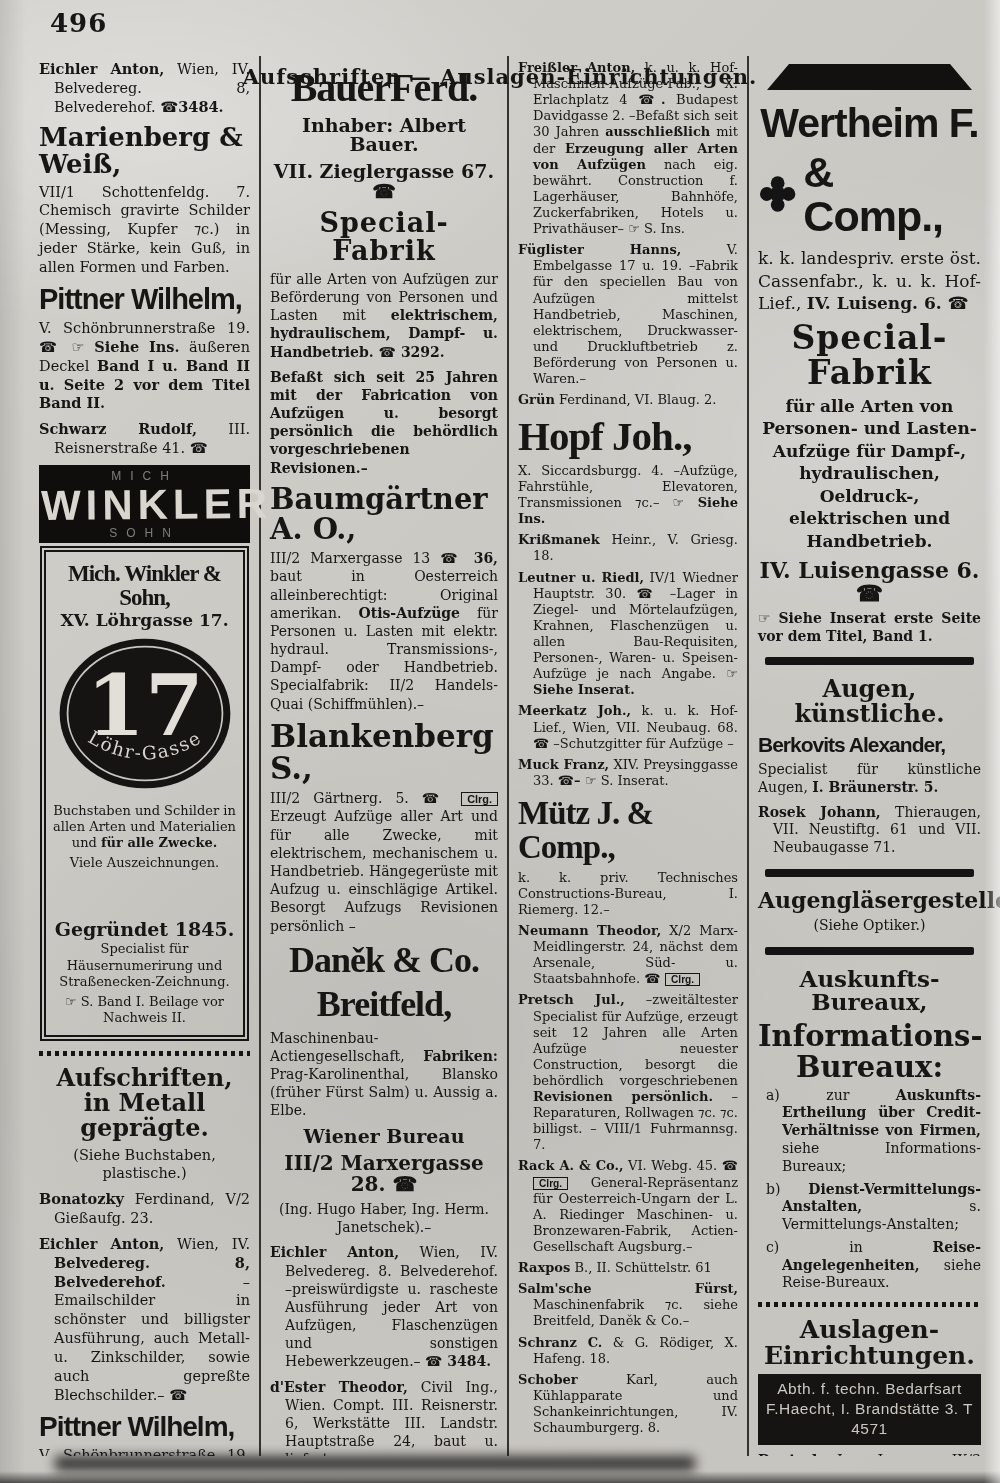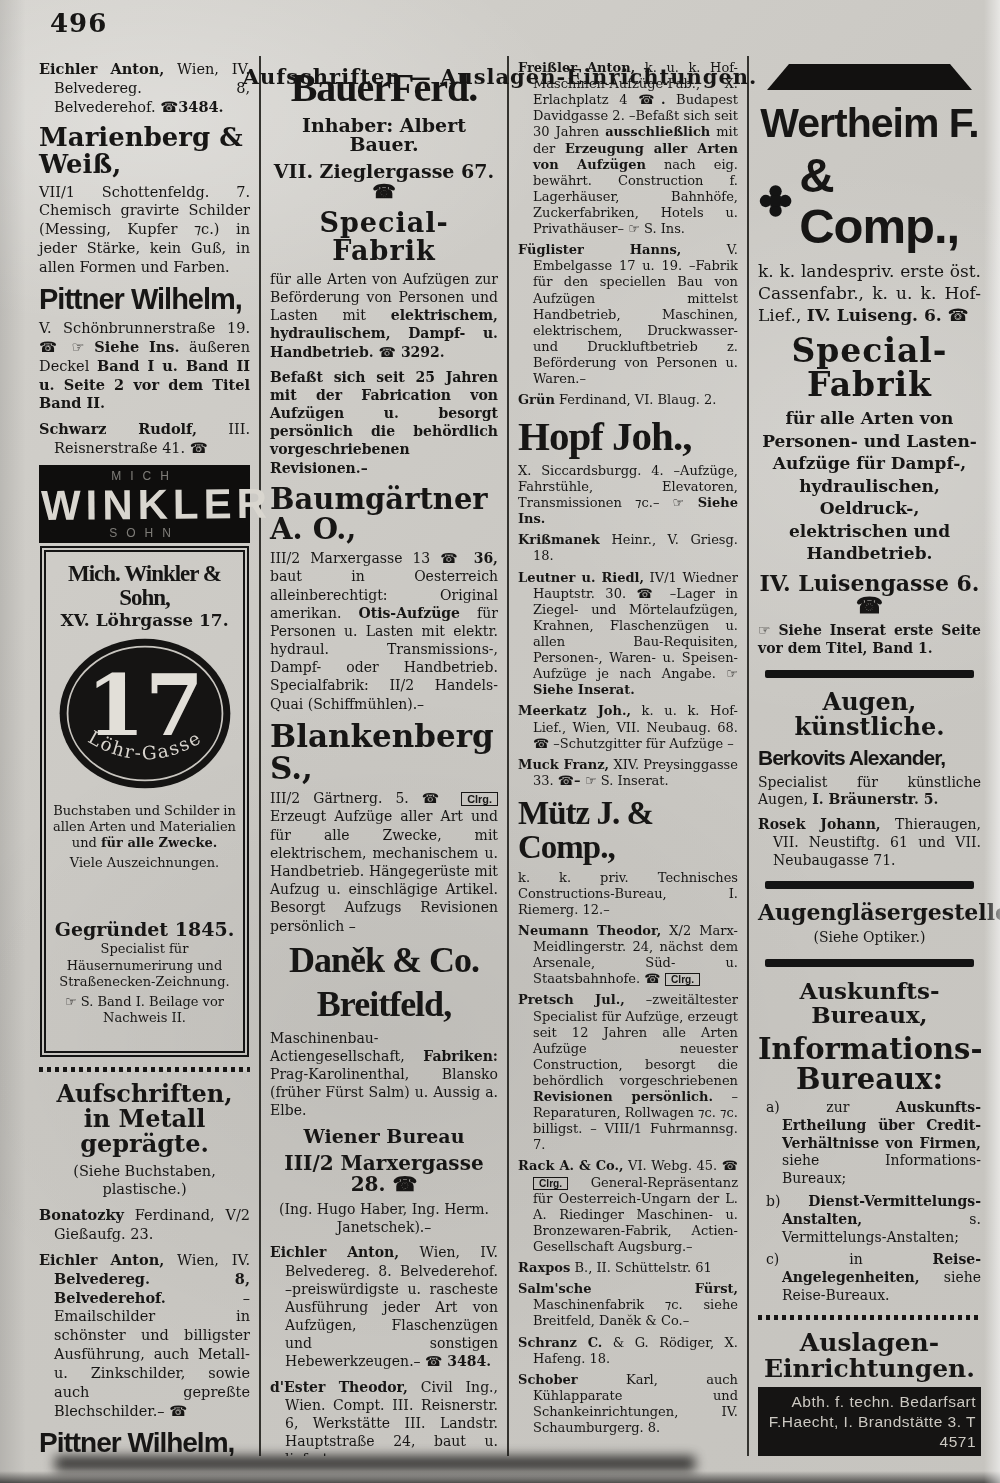--- a/index.html
+++ b/index.html
@@ -29,27 +29,27 @@
   .lg{font-size:17px;line-height:1.32;}
   .b{font-weight:bold;}
   .boxed{font-family:"Liberation Sans",sans-serif;font-size:.78em;font-weight:bold;border:1.5px solid #171615;padding:0 5px;white-space:nowrap;}
   .hl{font-weight:bold;line-height:1.04;margin:7px 0 5px;}
   .hl-sans{font-family:"Liberation Sans",sans-serif;letter-spacing:-1px;}
   .hl-slab{font-family:Liberation Serif, serif;letter-spacing:-1px;}
   .hl-frak{font-family:"DejaVu Serif",serif;}
   .hl-ornate{font-family:"DejaVu Serif",serif;letter-spacing:1px;}
   .dots{height:5px;margin:10px 0;background:repeating-linear-gradient(90deg,#161514 0 4px,transparent 4px 8px);}
   .bar{height:8px;width:94%;margin:12px auto;background:#141414;border-radius:2px;}
-  .bbox{background:#151413;color:#ccc9c2;text-align:right;padding:5px 5px;margin:4px 0 7px;
+  .bbox{background:#151413;color:#ccc9c2;text-align:center;padding:5px 5px;margin:4px 0 7px;
     font-family:"Liberation Sans",sans-serif;font-size:15.5px;line-height:1.3;letter-spacing:.5px;}
   .banner{background:#0f0e0d;color:#d9d6cf;text-align:center;padding:5px 2px 3px;margin:6px 0 3px;
     font-family:"Liberation Sans",sans-serif;}
   .banner .btop,.banner .bbot{font-size:12px;letter-spacing:9px;opacity:.55;line-height:1.1;}
   .banner .bmid{font-size:42px;font-weight:bold;letter-spacing:5px;line-height:1.05;transform:rotate(-.6deg);}
-  .frame{border:6px double #141414;padding:8px 6px 20px;margin:0 1px 8px;}
+  .frame{border:6px double #141414;padding:8px 6px 4px;margin:0 1px 8px;}
   .frame .para{font-size:13px;margin-bottom:4px;line-height:1.25;}
   .frame .hl{margin:2px 0;}
   .oval-wrap{text-align:center;margin:6px 0;}
   .roof{height:0;width:72%;border-bottom:26px solid #121110;border-left:22px solid transparent;border-right:22px solid transparent;margin:4px auto 12px;}
   .ornline{display:flex;align-items:center;justify-content:center;gap:6px;font-weight:bold;
     font-family:"Liberation Sans",sans-serif;letter-spacing:-1px;line-height:1.04;margin:2px 0 8px;}
   .smudge-bottom{position:absolute;left:55px;width:640px;bottom:12px;height:15px;background:#1c1b1a;filter:blur(6px);opacity:.85;}
   .page-bottom{position:absolute;left:0;right:0;bottom:0;height:12px;background:linear-gradient(to top,rgba(0,0,0,.6),transparent);}
   .edge-right{position:absolute;top:0;right:0;width:16px;height:100%;background:linear-gradient(to right,transparent,rgba(255,255,255,.55));}
   .edge-left{position:absolute;top:0;left:0;width:26px;height:100%;background:linear-gradient(to right,rgba(0,0,0,.10),transparent);}
@@ -144,21 +144,21 @@
         <div class="roof"></div>
         <div class="hl hl-sans" style="font-size: 41px; text-align: center;">Wertheim F.</div>
         <div class="ornline">
           <svg width="40" height="40" viewBox="0 0 40 40">
             <circle cx="20" cy="9" r="7" fill="#141414"></circle>
             <circle cx="9" cy="20" r="7" fill="#141414"></circle>
             <circle cx="31" cy="20" r="7" fill="#141414"></circle>
             <circle cx="20" cy="31" r="7" fill="#141414"></circle>
             <rect x="14" y="14" width="12" height="12" fill="#141414"></rect>
           </svg>
-          <span style="font-size: 49px; letter-spacing: -1px;">&amp; Comp.,</span>
+          <span style="font-size: 43px; letter-spacing: -1px;">&amp; Comp.,</span>
         </div>
         <div class="para lg"><span>k. k. landespriv. erste öst. Cassenfabr., k. u. k. Hof-Lief., </span><span class="b">IV. Luiseng. 6. ☎</span></div>
         <div class="hl hl-ornate" style="font-size: 33px; text-align: center;">Special-Fabrik</div>
         <div class="para center lg"><span class="b">für alle Arten von Personen- und Lasten-Aufzüge für Dampf-, hydraulischen, Oeldruck-, elektrischen und Handbetrieb.</span></div>
         <div class="hl hl-frak" style="font-size: 22px; text-align: center;">IV. Luisengasse 6. ☎</div>
         <div class="para "><span class="b">☞ Siehe Inserat </span><span class="b">erste Seite vor dem Titel, Band 1.</span></div>
         <div class="bar"></div>
         <div class="hl hl-frak" style="font-size: 24px; text-align: center;">Augen, künstliche.</div>
         <div class="hl hl-sans" style="font-size: 21px;">Berkovits Alexander,</div>
         <div class="para "><span>Specialist für künstliche Augen, </span><span class="b">I. Bräunerstr. 5.</span></div>

